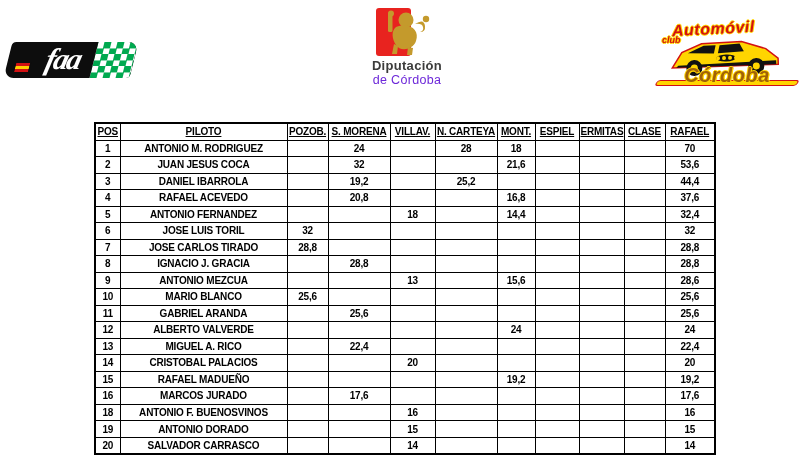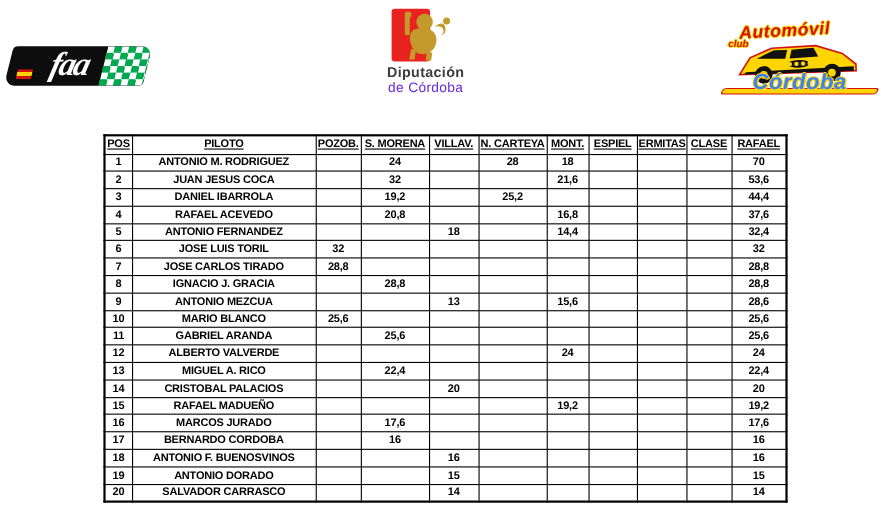--- a/index.html
+++ b/index.html
@@ -31,21 +31,21 @@
     font-size:30px; font-weight:bold; font-style:italic; line-height:34px;
     color:#fff; letter-spacing:-2px;
   }
   .faa-caption {
     margin-top:4px; font-family:"Liberation Serif", serif; font-style:italic;
     font-weight:bold; font-size:10.5px; line-height:11px; color:#111;
     letter-spacing:0.4px; text-align:left;
   }
 
   
-  .dip-logo { position:absolute; left:332px; top:8px; width:110px; text-align:center; }
+  .dip-logo { position:absolute; left:352px; top:8px; width:110px; text-align:center; }
   .dip-mark { position:relative; width:110px; height:50px; }
   .dip-square {
     position:absolute; left:24px; top:0; width:35px; height:48px;
     background:#e8231f; border-radius:3px;
   }
   .dip-lion { position:absolute; left:30px; top:2px; }
   .dip-line1 { font-size:13px; font-weight:bold; color:#3c3c3b; letter-spacing:0.3px; }
   .dip-line2 { font-size:12.5px; color:#6d28d9; letter-spacing:0.3px; }
 
   
@@ -62,21 +62,21 @@
     text-shadow:-1px 0 #ffd500, 1px 0 #ffd500, 0 -1px #ffd500, 0 1px #ffd500;
   }
   .club-car { position:absolute; left:12px; top:18px; transform:rotate(-2deg); }
   .club-swoosh {
     position:absolute; left:0px; top:62px; width:142px; height:6px;
     background:#ffd500; border:1px solid #d21113; border-radius:3px;
     transform:skewX(-30deg);
   }
   .club-cordoba {
     position:absolute; left:0; top:46px; width:142px; text-align:center;
-    font-size:20px; font-weight:bold; font-style:italic; color:#3b82f6;
+    font-size:20px; font-weight:bold; font-style:italic; color:#a16207;
     letter-spacing:0.5px;
     text-shadow:-1px 0 #ffd500, 1px 0 #ffd500, 0 -1px #ffd500, 0 1px #ffd500, 1px 1px #ffd500;
   }
 
   
   .page-title {
     position:absolute; left:0; top:101px; width:803px; text-align:center;
     font-size:13px; font-weight:bold; color:#1f3864; letter-spacing:1.3px;
   }
 
@@ -381,33 +381,20 @@
           <td>17,6</td>
           <td></td>
           <td></td>
           <td></td>
           <td></td>
           <td></td>
           <td></td>
           <td>17,6</td>
         </tr>
         <tr>
-          <td>17</td>
-          <td>BERNARDO CORDOBA</td>
-          <td></td>
-          <td>16</td>
-          <td></td>
-          <td></td>
-          <td></td>
-          <td></td>
-          <td></td>
-          <td></td>
-          <td>16</td>
-        </tr>
-        <tr>
           <td>18</td>
           <td>ANTONIO F. BUENOSVINOS</td>
           <td></td>
           <td></td>
           <td>16</td>
           <td></td>
           <td></td>
           <td></td>
           <td></td>
           <td></td>

